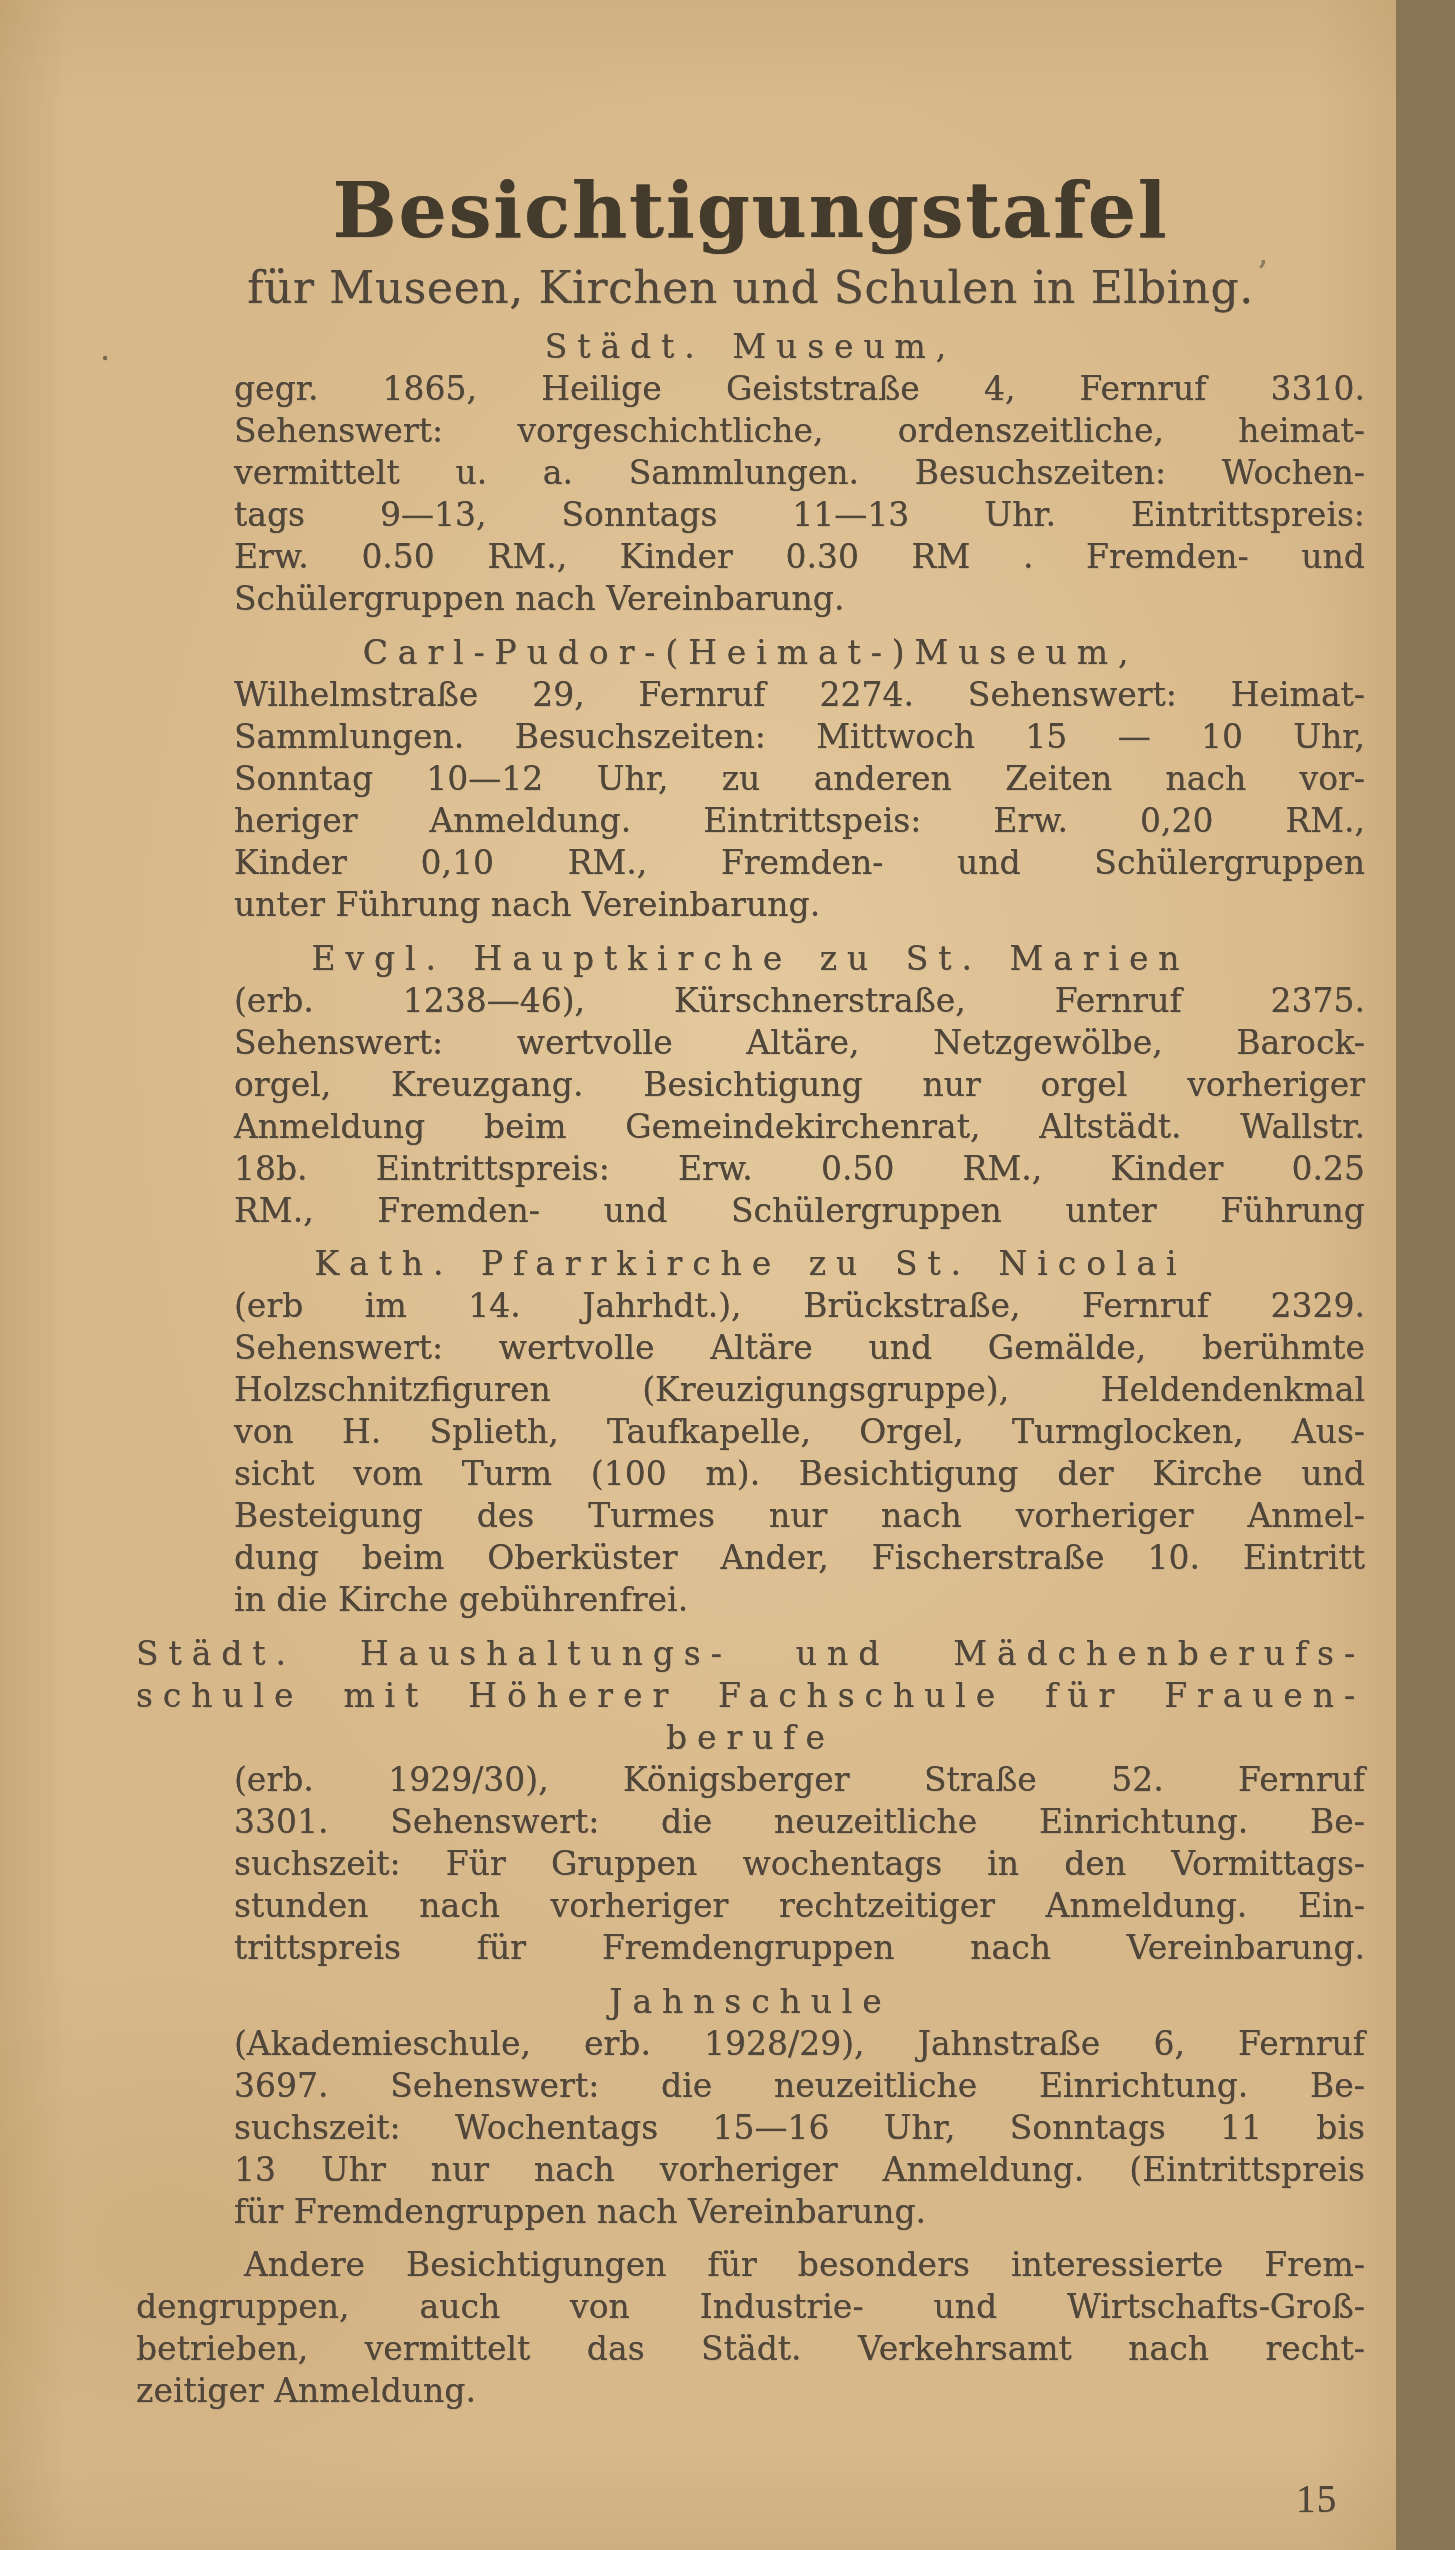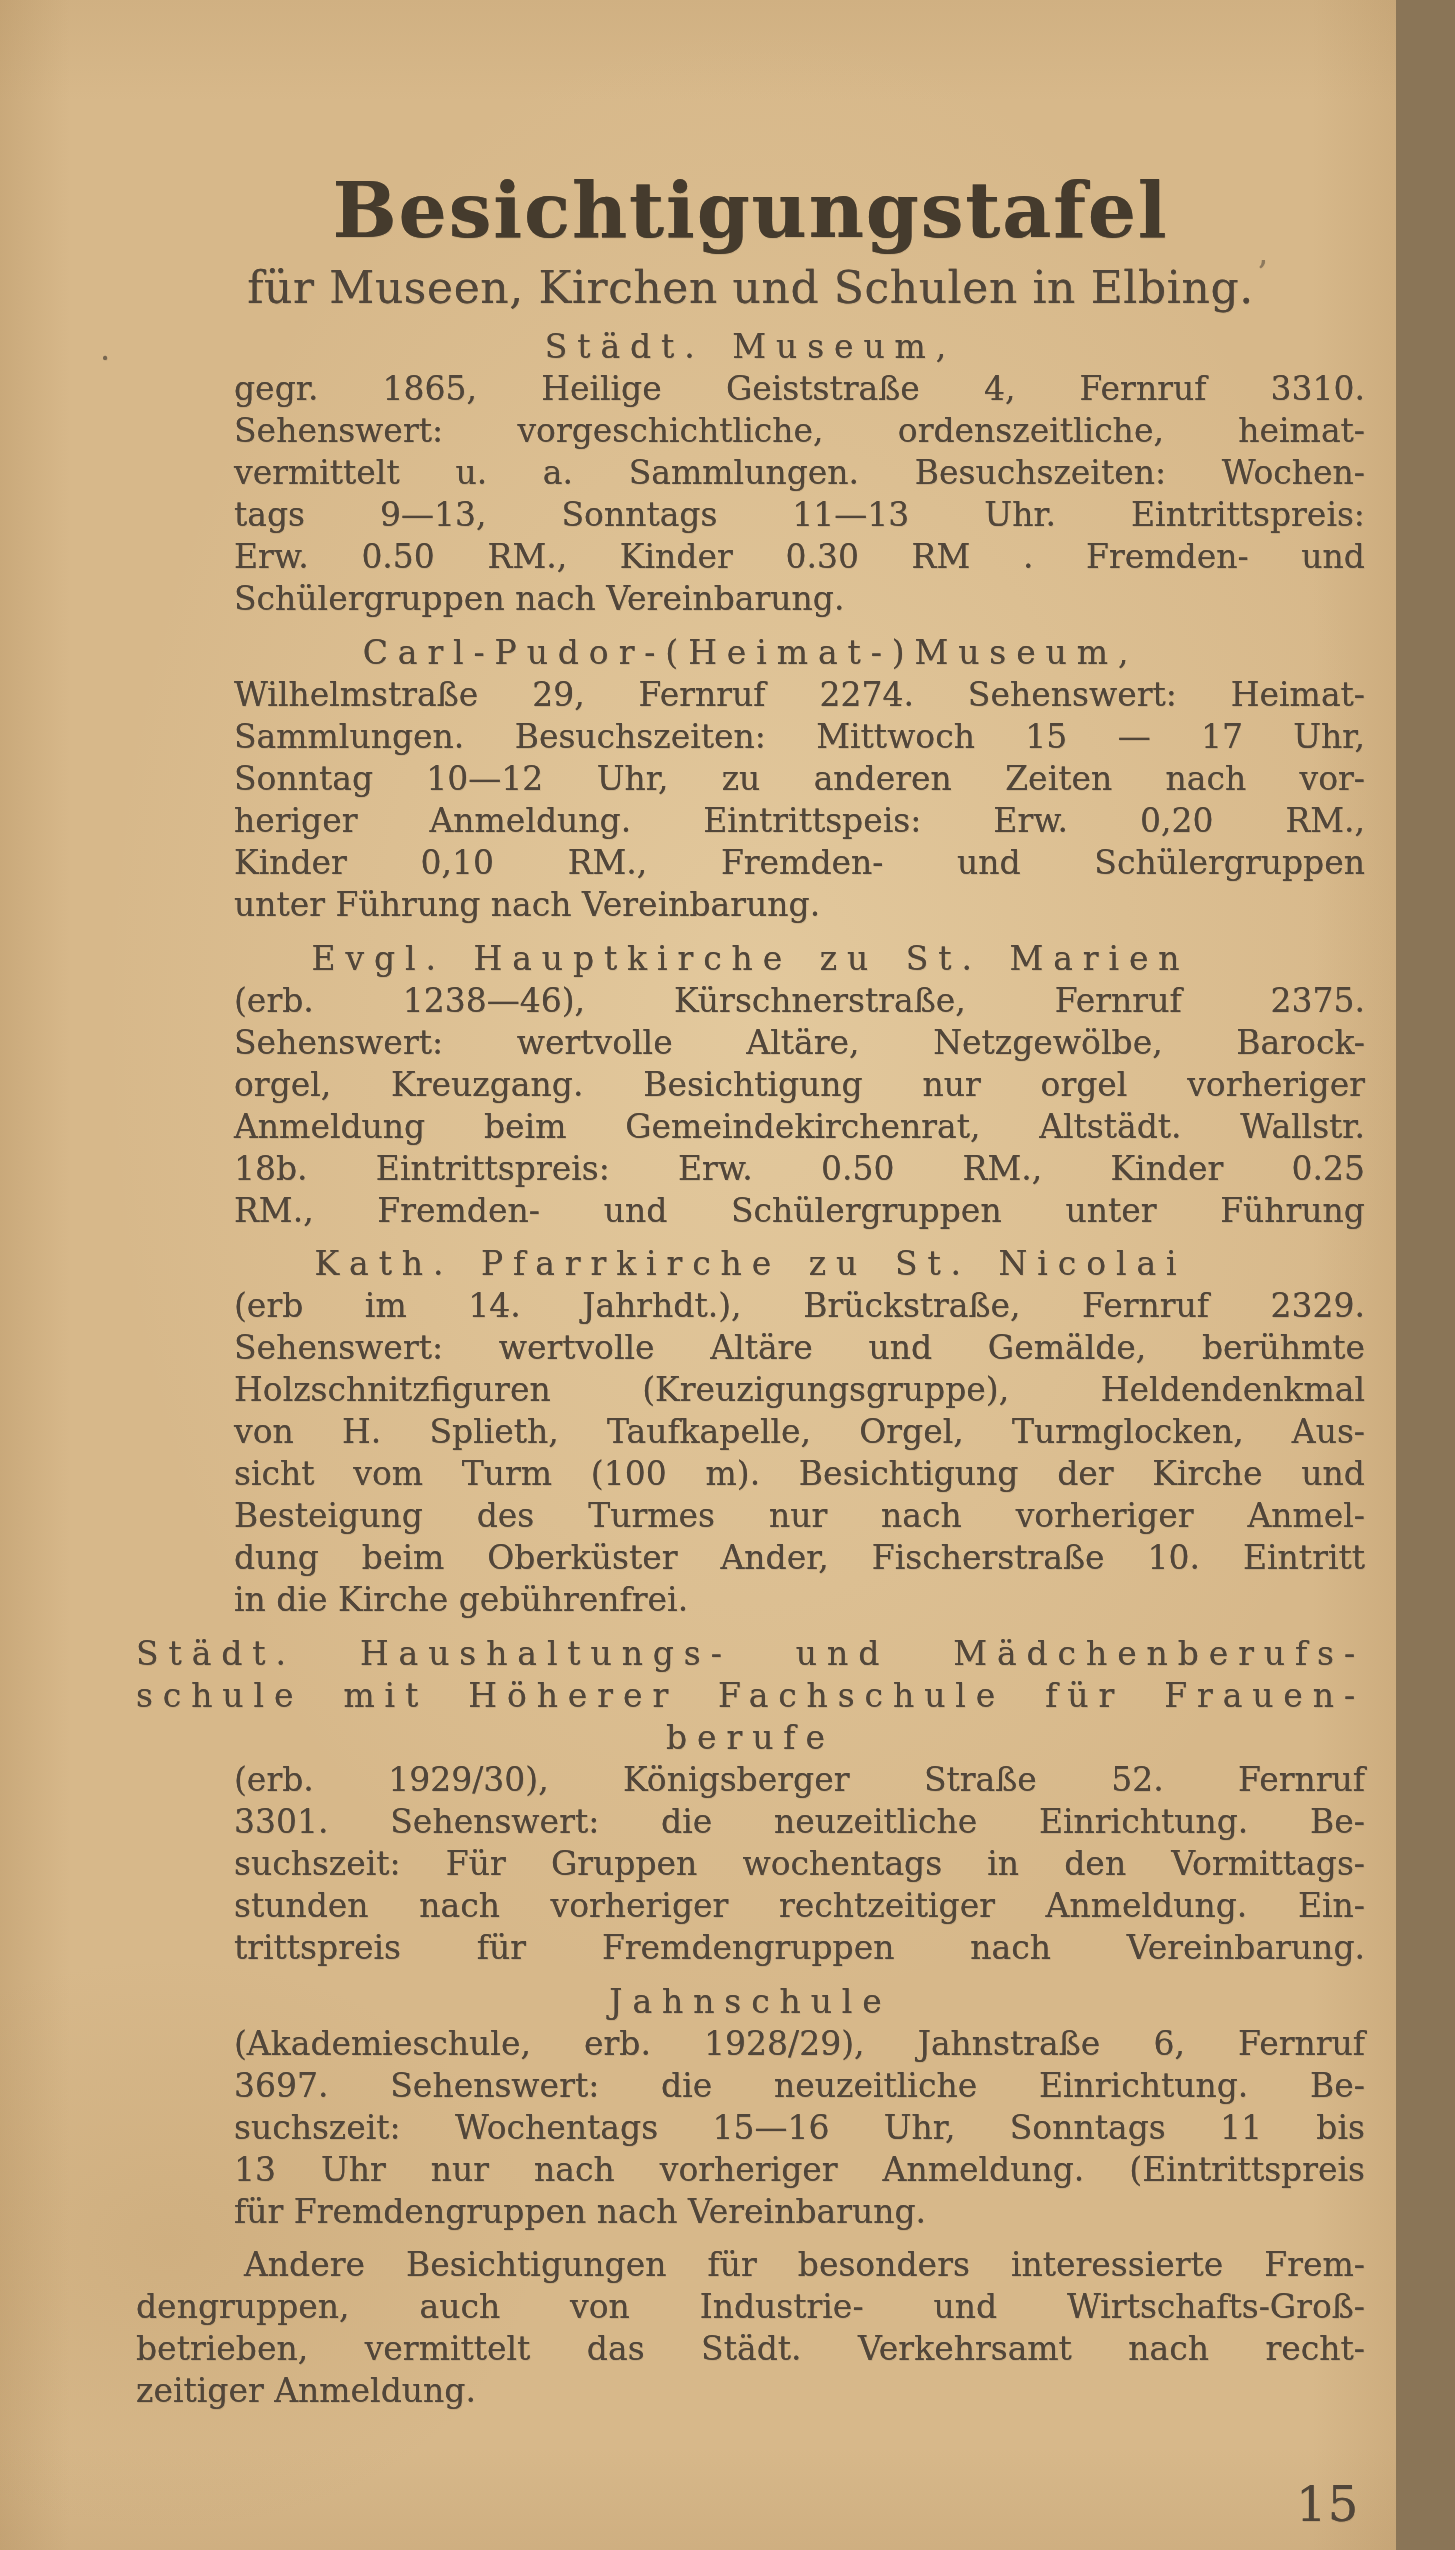--- a/index.html
+++ b/index.html
@@ -30,21 +30,21 @@
   .entry{margin-top:11.7px;}
   .sections > .entry:first-child{margin-top:0;}
   .hline{letter-spacing:.30em;word-spacing:.22em;text-align:center;}
   .hline.j{text-align:justify;text-align-last:justify;}
   .entry-body{margin-left:98px;}
   .entry.closing .entry-body{margin-left:0;}
   .line{min-height:42px;}
   .line.j{text-align:justify;text-align-last:justify;word-spacing:.04em;}
   .line.flush{text-align:left;text-align-last:left;}
   .line.indent{text-indent:108px;}
-  .pagenum{position:absolute;left:1296px;top:2476px;font-size:48px;letter-spacing:1.2px;}
+  .pagenum{position:absolute;left:1296px;top:2476px;font-size:39px;letter-spacing:1.2px;font-family:Liberation Serif, serif;}
   .artifact{position:absolute;opacity:.6;line-height:1;}
 </style>
 </head>
 <body>
 
 <div class="page">
   <div class="content">
     <div class="title">Besichtigungstafel</div>
     <div class="subtitle">für Museen, Kirchen und Schulen in Elbing.</div>
     <div class="sections">
@@ -56,21 +56,21 @@
             <div class="line j">vermittelt u. a. Sammlungen. Besuchszeiten: Wochen-</div>
             <div class="line j">tags 9—13, Sonntags 11—13 Uhr. Eintrittspreis:</div>
             <div class="line j">Erw. 0.50 RM., Kinder 0.30 RM . Fremden- und</div>
             <div class="line flush">Schülergruppen nach Vereinbarung.</div>
           </div>
         </div>
         <div class="entry">
           <div class="hline">Carl-Pudor-(Heimat-)Museum,</div>
           <div class="entry-body">
             <div class="line j">Wilhelmstraße 29, Fernruf 2274. Sehenswert: Heimat-</div>
-            <div class="line j">Sammlungen. Besuchszeiten: Mittwoch 15 — 17 Uhr,</div>
+            <div class="line j">Sammlungen. Besuchszeiten: Mittwoch 15 — 10 Uhr,</div>
             <div class="line j">Sonntag 10—12 Uhr, zu anderen Zeiten nach vor-</div>
             <div class="line j">heriger Anmeldung. Eintrittspeis: Erw. 0,20 RM.,</div>
             <div class="line j">Kinder 0,10 RM., Fremden- und Schülergruppen</div>
             <div class="line flush">unter Führung nach Vereinbarung.</div>
           </div>
         </div>
         <div class="entry">
           <div class="hline">Evgl. Hauptkirche zu St. Marien</div>
           <div class="entry-body">
             <div class="line j">(erb. 1238—46), Kürschnerstraße, Fernruf 2375.</div>

